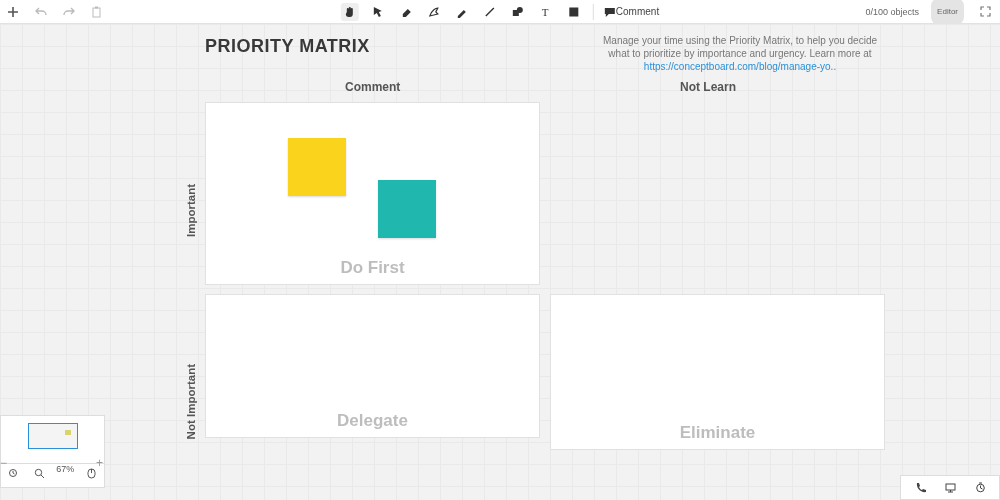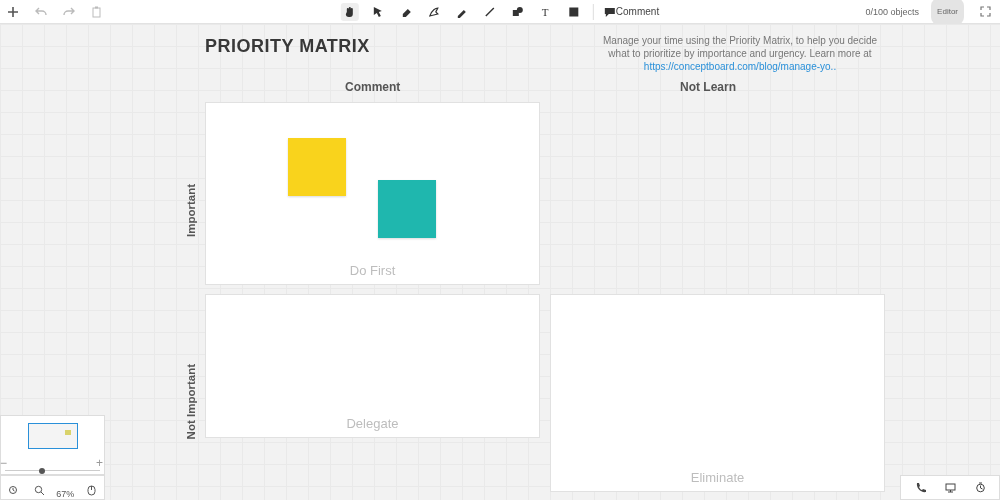--- a/index.html
+++ b/index.html
@@ -36,32 +36,32 @@
   .col-h.nu { left: 680px; }
 
   .row-h { position: absolute; left: 185px; font-size: 11.5px; font-weight: 600; color: #555; writing-mode: vertical-rl; transform: rotate(180deg); }
   .row-h.imp { top: 160px; }
   .row-h.nimp { top: 340px; }
 
   .quad { position: absolute; width: 335px; height: 183px; background: #fff; border: 1px solid #e1e1e1; }
   .quad.q1 { left: 205px; top: 78px; }
   .quad.q2 { left: 550px; top: 78px; }
   .quad.q3 { left: 205px; top: 270px; height: 144px; }
-  .quad.q4 { left: 550px; top: 270px; height: 198px; }
-  .quad .label { position: absolute; bottom: 6px; left: 0; right: 0; text-align: center; font-size: 13px; font-weight: 400; color: #bdbdbd; }
+  .quad.q4 { left: 550px; top: 270px; height: 156px; }
+  .quad .label { position: absolute; bottom: 6px; left: 0; right: 0; text-align: center; font-size: 17px; font-weight: 700; color: #bdbdbd; }
 
   .note { position: absolute; width: 58px; height: 58px; box-shadow: 0 1px 2px rgba(0,0,0,0.15); }
   .note.yellow { background: #f9d31c; left: 82px; top: 35px; }
   .note.teal { background: #1fb7ae; left: 172px; top: 77px; }
 
   
   .minimap { position: absolute; left: 0; bottom: 25px; width: 105px; height: 60px; background: #fff; border: 1px solid #ddd; padding: 4px; }
   .minimap-thumb { width: 50px; height: 26px; border: 1.5px solid #2a90d9; margin: 3px auto 0; background: #f4f4f4; position: relative; }
   .minimap-thumb::after { content:''; position:absolute; right:6px; top:6px; width:6px; height:5px; background:#d9d36b; }
-  .zoombar { position: absolute; left: 0; bottom: 0; width: 105px; height: 25px; background: #fff; border: 1px solid #ddd; display: flex; align-items: flex-end; justify-content: space-around; font-size: 9px; color: #555; }
+  .zoombar { position: absolute; left: 0; bottom: 12px; width: 105px; height: 25px; background: #fff; border: 1px solid #ddd; display: flex; align-items: flex-start; justify-content: space-around; font-size: 9px; color: #555; }
   .track { position: absolute; left: 4px; right: 4px; bottom: 3px; height: 1px; background: #ccc; }
   .dot { position: absolute; bottom: 0; left: 38px; width: 6px; height: 6px; background: #555; border-radius:50%; }
 
   
   .br-icons { position: absolute; right: 0; bottom: 0; height: 25px; background: #fff; border: 1px solid #ddd; display: flex; align-items: center; gap: 12px; padding: 0 10px; }
 </style>
 </head>
 <body>
 
 <div class="topbar">

